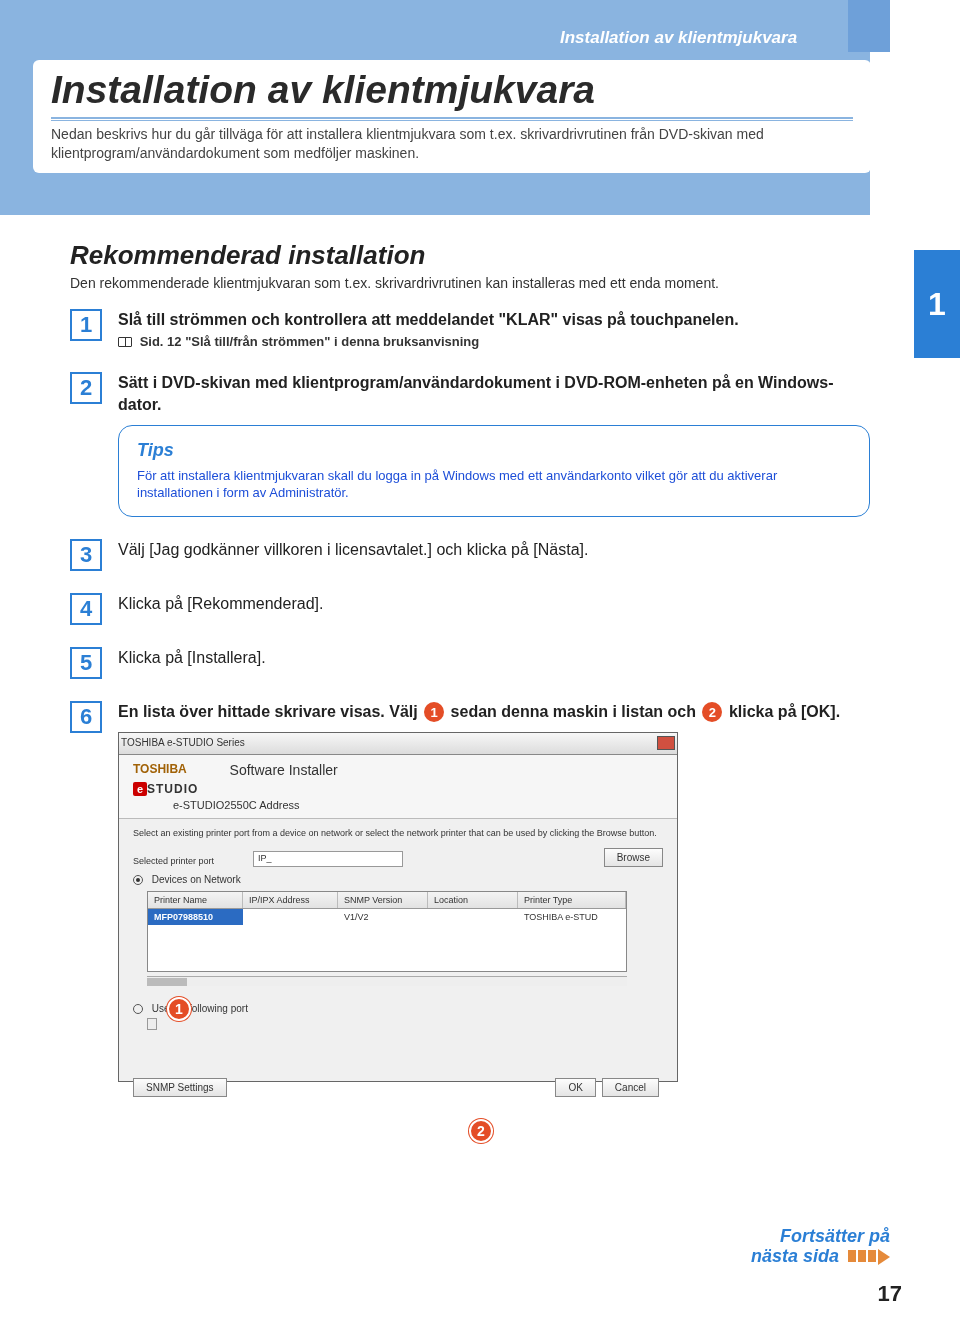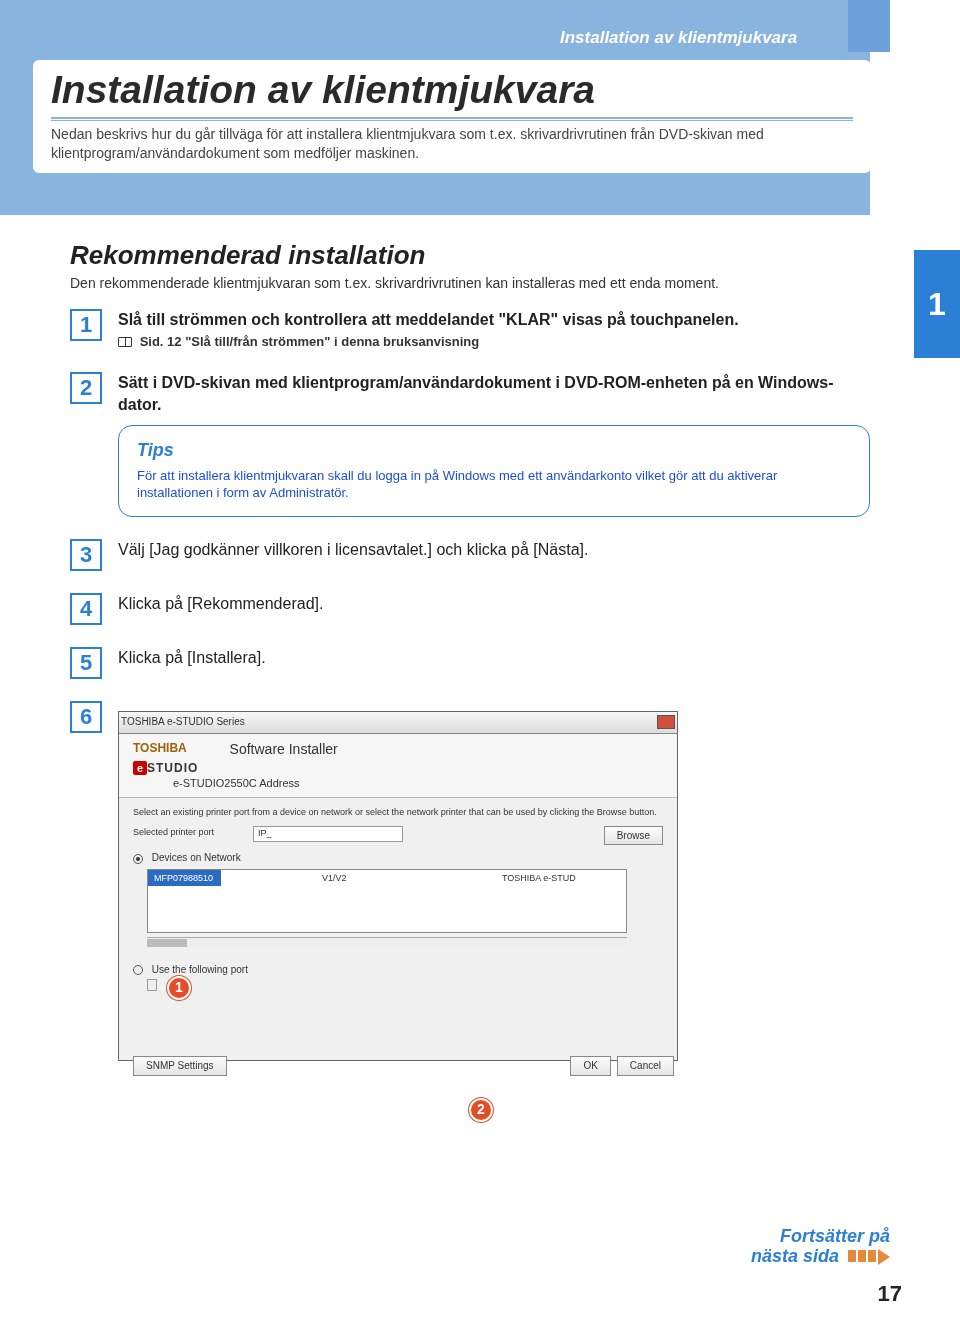--- a/index.html
+++ b/index.html
@@ -189,36 +189,36 @@
     background: #f6f6f6;
     border-bottom: 1px solid #bbb;
   }
   .toshiba { color: #a16207; font-weight: bold; font-size: 12px; margin-top: 28px; }
   .estudio-logo { display: inline-block; margin-top:1px; }
   .estudio-e { display:inline-block; width:14px; height:14px; background:#c00; color:#fff; border-radius:2px; text-align:center; font-weight:bold; font-size:11px; line-height:14px; }
   .sw-title { font-size: 14px; color: #333; margin-left: 40px; display: inline-block; vertical-align: top; }
   .sw-sub { font-size: 11px; color: #333; margin-left: 40px; display: block; }
   .win-body { padding: 8px 14px 12px 14px; position: relative; height: calc(100% - 62px); }
   .win-body .desc { font-size: 9px; margin-bottom: 8px; }
-  .row { display: flex; align-items: flex-start; margin-bottom: 6px; }
+  .row { display: flex; align-items: flex-end; margin-bottom: 6px; }
   .row-label { width: 120px; font-size: 9px; }
   .txt { border: 1px solid #999; background: #fff; height: 16px; width: 150px; padding: 0 4px; font-size: 9px; }
   .btn { border: 1px solid #888; background: linear-gradient(#fdfdfd,#e4e4e4); padding: 2px 12px; font-size: 10px; margin-left: auto; }
   .radio { width: 10px; height: 10px; border: 1px solid #555; border-radius: 50%; margin-right: 6px; display:inline-block; vertical-align:middle; position:relative;}
   .radio.checked::after{content:"";position:absolute;inset:2px;background:#333;border-radius:50%;}
   .tablebox { border: 1px solid #888; background: #fff; margin: 4px 0 0 14px; width: 480px; }
   .thead { display:flex; background: linear-gradient(#f4f4f4,#e2e2e2); border-bottom:1px solid #999; font-size:9px; }
   .thead span { padding: 2px 6px; border-right: 1px solid #bbb; }
   .th-name{width:95px;} .th-ip{width:95px;} .th-snmp{width:90px;} .th-loc{width:90px;} .th-type{flex:1; border-right:none;}
   .trow { display:flex; font-size:9px; }
   .trow span { padding: 2px 6px; }
-  .trow .sel { background: #2b6bc2; color: #fff; width:73px; }
+  .trow .sel { background: #2b6bc2; color: #fff; width:95px;font-weight:bold; }
   .scroll-hint { height:10px; background:#eee; border-top:1px solid #aaa; margin:4px 0 0 14px; width:480px;}
   .scroll-hint::after{content:"";display:block;height:8px;width:40px;background:#bbb;margin:1px 0 0 0;}
-  .win-footer { position:absolute; bottom:8px; left:14px; right:3px; display:flex; align-items:center; }
+  .win-footer { position:absolute; bottom:8px; left:14px; right:18px; display:flex; align-items:center; }
   .callout {
     position: absolute;
     width: 24px; height: 24px;
     background: #e44d26;
     color: #fff;
     border-radius: 50%;
     font-weight: bold;
     font-size: 14px;
     display: flex; align-items:center; justify-content:center;
     border: 2px solid #fff;
@@ -299,20 +299,27 @@
   </div>
 
   <div class="step">
     <div class="step-num">5</div>
     <div class="step-body strong">Klicka på [Installera].</div>
   </div>
 
   <div class="step" style="margin-bottom:6px;">
     <div class="step-num">6</div>
     <div class="step-body">
+      <div class="strong">
+        <span>En lista över hittade skrivare visas. Välj </span>
+        <span class="inline-badge">1</span>
+        <span> sedan denna maskin i listan och </span>
+        <span class="inline-badge">2</span>
+        <span> klicka på [OK].</span>
+      </div>
 
       <div class="win">
         <div class="win-title">
           <span>TOSHIBA e-STUDIO Series</span>
           <span class="win-close"></span>
         </div>
         <div class="win-hdr">
           <div>
             <span class="toshiba">TOSHIBA</span>
             <span class="sw-title">Software Installer</span>
@@ -329,20 +336,27 @@
           <div class="row">
             <span class="row-label">Selected printer port</span>
             <span class="txt">IP_</span>
             <span class="btn">Browse</span>
           </div>
           <div style="margin:6px 0 2px 0;">
             <span class="radio checked"></span>
             <span>Devices on Network</span>
           </div>
           <div class="tablebox">
+            <div class="thead">
+              <span class="th-name">Printer Name</span>
+              <span class="th-ip">IP/IPX Address</span>
+              <span class="th-snmp">SNMP Version</span>
+              <span class="th-loc">Location</span>
+              <span class="th-type">Printer Type</span>
+            </div>
             <div class="trow">
               <span class="sel">MFP07988510</span>
               <span style="width:95px"></span>
               <span style="width:90px">V1/V2</span>
               <span style="width:90px"></span>
               <span>TOSHIBA e-STUD</span>
             </div>
             <div style="height:46px;"></div>
           </div>
           <div class="scroll-hint"></div>

